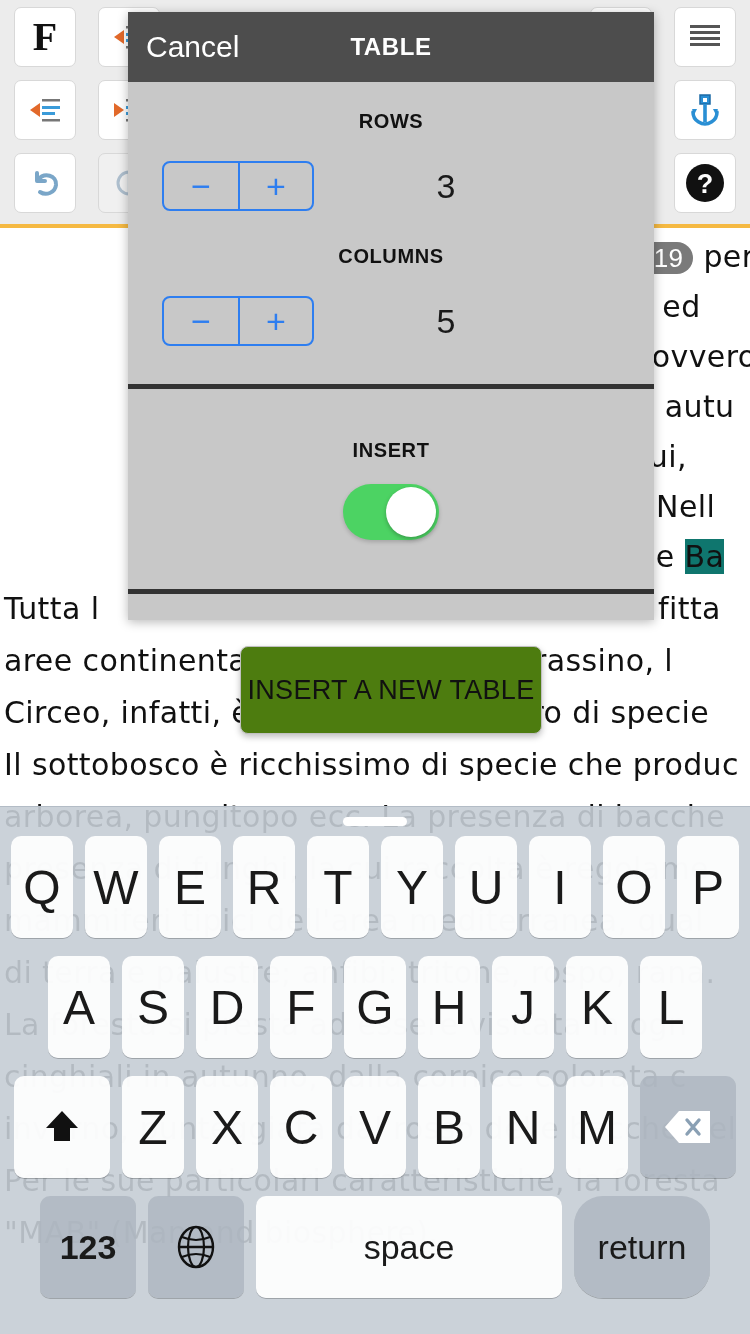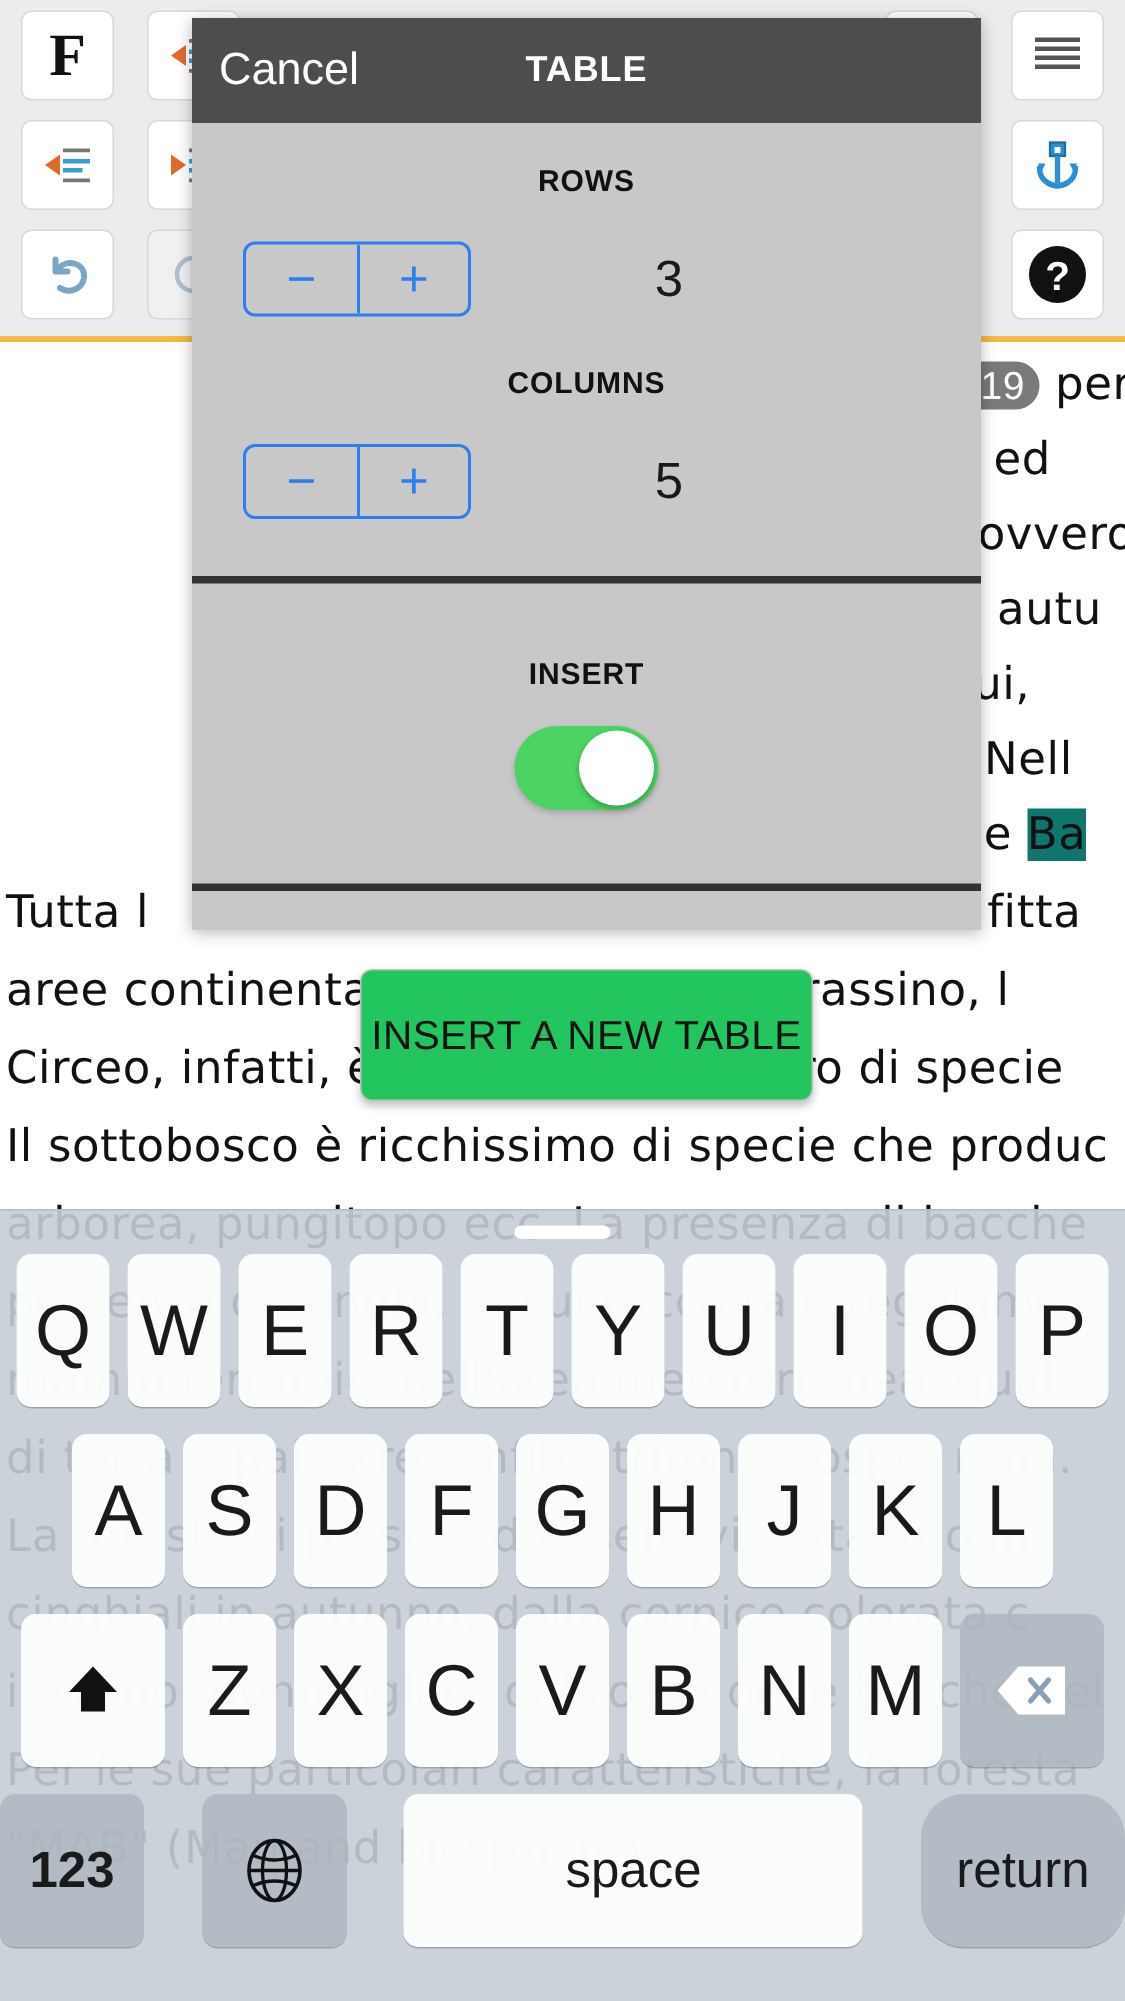--- a/index.html
+++ b/index.html
@@ -191,21 +191,21 @@
     box-shadow: 0 2px 4px rgba(0,0,0,.26);
   }
 
   .insert-wrap {
     display: flex;
     justify-content: center;
     padding-top: 52px;
   }
   .insert-btn {
     width: 302px; height: 88px;
-    background: #22c55e;
+    background: #4d7c0f;
     border: 1px solid #c0c0c0;
     border-radius: 8px;
     font-size: 27px;
     color: #111;
     font-family: "Liberation Sans", sans-serif;
     cursor: pointer;
     box-shadow: 0 3px 6px rgba(0,0,0,.25);
     letter-spacing: 0.3px;
   }
 
@@ -230,21 +230,21 @@
   .kb-rows { padding-top: 10px; }
   .kb-row {
     display: flex;
     justify-content: center;
     align-items: center;
     margin-bottom: 18px;
   }
   .kb-row.r1 { gap: 12px; }
   .kb-row.r2 { gap: 12px; }
   .kb-row.r3 { gap: 12px; }
-  .kb-row.r4 { gap: 12px; margin-bottom: 8px; justify-content: space-between; }
+  .kb-row.r4 { gap: 12px; margin-bottom: 8px; }
   .key {
     width: 62px; height: 102px;
     background: rgba(255,255,255,0.92);
     border-radius: 10px;
     display: flex;
     align-items: center;
     justify-content: center;
     font-size: 48px;
     color: #1a1a1a;
     font-family: "Liberation Sans", sans-serif;

